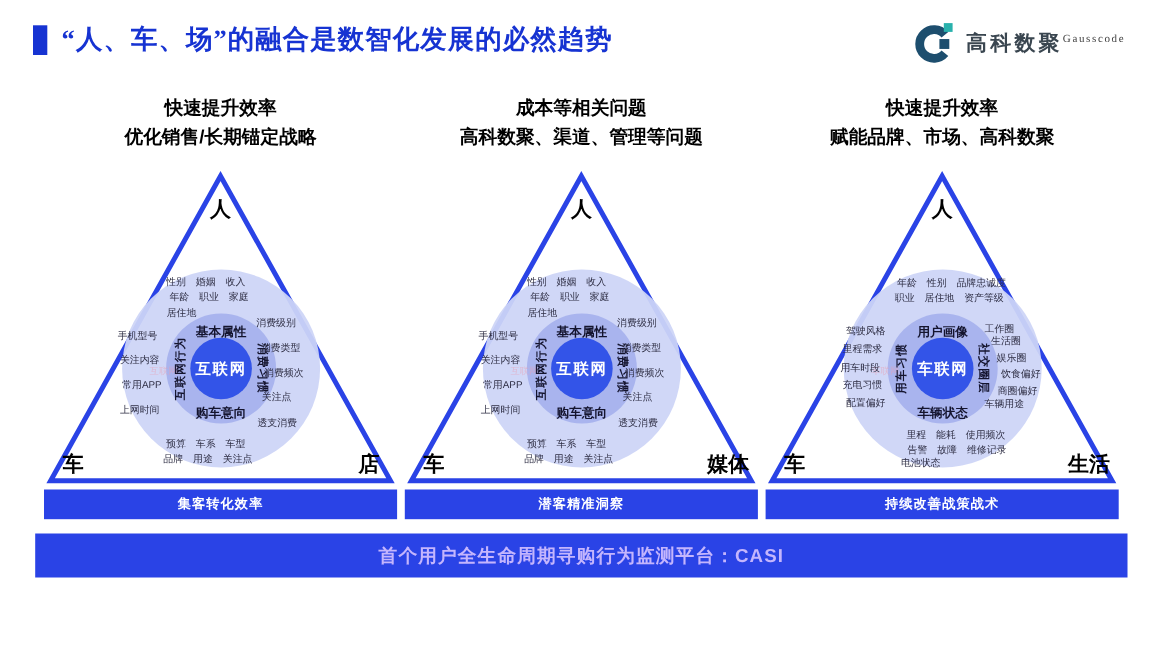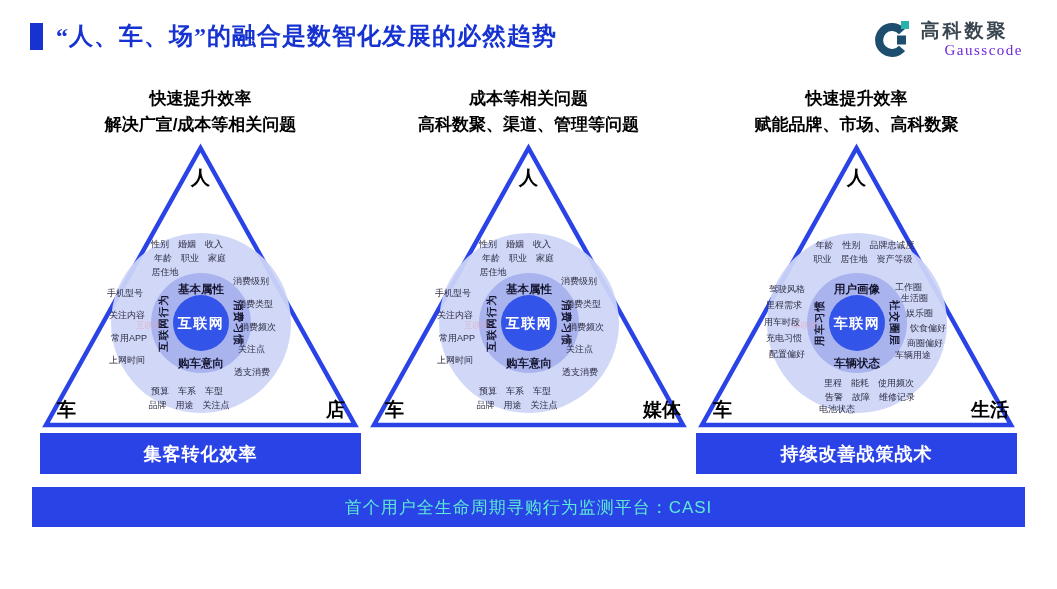--- a/index.html
+++ b/index.html
@@ -6,43 +6,43 @@
   .slide{
     position:relative;width:1057px;height:589px;background:#fff;overflow:hidden;
     font-family:"Liberation Sans","DejaVu Sans",sans-serif;
   }
   
   .title-row{display:flex;justify-content:space-between;align-items:flex-start;padding:20px 34px 0 30px;font-family:Liberation Serif, serif;}
   .title-left{display:flex;align-items:center;gap:13px;}
   .bullet{width:13px;height:27px;background:var(--title-blue,#1633d2);flex:none;}
   .page-title{font-size:24px;font-weight:bold;color:var(--title-blue,#1633d2);letter-spacing:1px;}
   .logo{display:flex;align-items:center;gap:7px;}
-  .logo-text{display:flex;flex-direction:column;line-height:1.1;}
+  .logo-text{display:flex;flex-direction:row;line-height:1.1;}
   .logo-cn{font-size:19px;font-weight:bold;color:#3a4650;letter-spacing:3px;}
-  .logo-en{font-size:15px;color:#6d28d9;letter-spacing:1.5px;margin-left:24px;}
+  .logo-en{font-size:10px;color:#404040;letter-spacing:1.5px;}
   
   .cols{display:flex;gap:7px;padding:0 40px;margin-top:26px;}
   .col{width:321px;display:flex;flex-direction:column;align-items:center;flex:none;}
-  .col-header{font-size:17px;font-weight:bold;color:#000;text-align:center;line-height:1.55;min-height:56px;}
+  .col-header{font-size:17px;font-weight:bold;color:#000;text-align:center;line-height:1.55;min-height:56px;margin-bottom:12px;}
   svg.diagram{width:321px;height:287px;display:block;}
   .tri{fill:none;stroke:var(--accent,#2a43e6);stroke-width:4.5;stroke-linejoin:miter;}
   .c-outer{fill:var(--outer-ring,#cdd5f6);fill-opacity:.94;}
   .c-mid{fill:var(--middle-ring,#a9b4ee);}
   .c-inner{fill:var(--inner-circle,#3354e8);}
   .corner{font-size:19px;font-weight:bold;fill:#000;}
   .ring{font-size:11.5px;font-weight:bold;fill:#14142e;}
   .ring.v{font-size:10.5px;letter-spacing:1px;}
   .center-label{font-size:14px;font-weight:bold;fill:#fff;letter-spacing:1.5px;}
   .small-label{font-size:9px;fill:#2e2e44;}
   .wm{font-size:8.5px;fill:#e8a0b4;opacity:.55;}
-  .bar{margin-top:4px;width:100%;height:41px;background:var(--accent,#2a43e6);
-       color:#fff;font-size:18px;font-weight:bold;display:flex;align-items:center;justify-content:center;letter-spacing:1px;}
+  .bar{margin-top:4px;width:100%;height:27px;background:var(--accent,#2a43e6);
+       color:#fff;font-size:12px;font-weight:bold;display:flex;align-items:center;justify-content:center;letter-spacing:1px;}
   
-  .footer{margin:13px 32px 0;height:40px;background:var(--accent,#2a43e6);color:#5eead4;
-          display:flex;align-items:center;justify-content:center;font-size:17px;font-weight:normal;letter-spacing:1px;}
+  .footer{margin:13px 32px 0;height:40px;background:var(--accent,#2a43e6);color:#c4b5fd;
+          display:flex;align-items:center;justify-content:center;font-size:17px;font-weight:bold;letter-spacing:1px;}
 </style>
 </head>
 <body>
 
 <div class="slide" style="--accent: #2a43e6; --title-blue: #1633d2; --inner-circle: #3354e8; --middle-ring: #a9b4ee; --outer-ring: #cdd5f6;">
 
   <div class="title-row">
     <div class="title-left">
       <div class="bullet"></div>
       <div class="page-title">“人、车、场”的融合是数智化发展的必然趋势</div>
@@ -58,21 +58,21 @@
         <span class="logo-en">Gausscode</span>
       </div>
     </div>
   </div>
 
   <div class="cols">
 
     <div class="col">
       <div class="col-header">
         <div>快速提升效率</div>
-        <div>解决广宣/成本等相关问题</div>
+        <div>优化销售/长期锚定战略</div>
       </div>
       <svg class="diagram" viewBox="0 0 319 287">
         <polygon class="tri" points="159.5,6 5,283 314,283"></polygon>
         <text class="corner" x="159.5" y="42" text-anchor="middle">人</text>
         <text class="corner" x="16" y="274">车</text>
         <text class="corner" x="304" y="274" text-anchor="end">店</text>
         <circle class="c-outer" cx="160" cy="181" r="90"></circle>
         <circle class="c-mid" cx="160" cy="181" r="50"></circle>
         <circle class="c-inner" cx="160" cy="181" r="28"></circle>
         <text class="wm" x="95" y="186">互联网</text>
@@ -142,20 +142,21 @@
             <text x="196" y="165" text-anchor="start" class="small-label">消费类型</text>
             <text x="199" y="188" text-anchor="start" class="small-label">消费频次</text>
             <text x="197" y="210" text-anchor="start" class="small-label">关注点</text>
             <text x="193" y="233" text-anchor="start" class="small-label">透支消费</text>
           </g>
         <g>
             <text x="146" y="252" text-anchor="middle" class="small-label">预算  车系  车型</text>
             <text x="148" y="266" text-anchor="middle" class="small-label">品牌  用途  关注点</text>
           </g>
       </svg>
+      <div class="bar">潜客精准洞察</div>
     </div>
 
     <div class="col">
       <div class="col-header">
         <div>快速提升效率</div>
         <div>赋能品牌、市场、高科数聚</div>
       </div>
       <svg class="diagram" viewBox="0 0 319 287">
         <polygon class="tri" points="159.5,6 5,283 314,283"></polygon>
         <text class="corner" x="159.5" y="42" text-anchor="middle">人</text>

